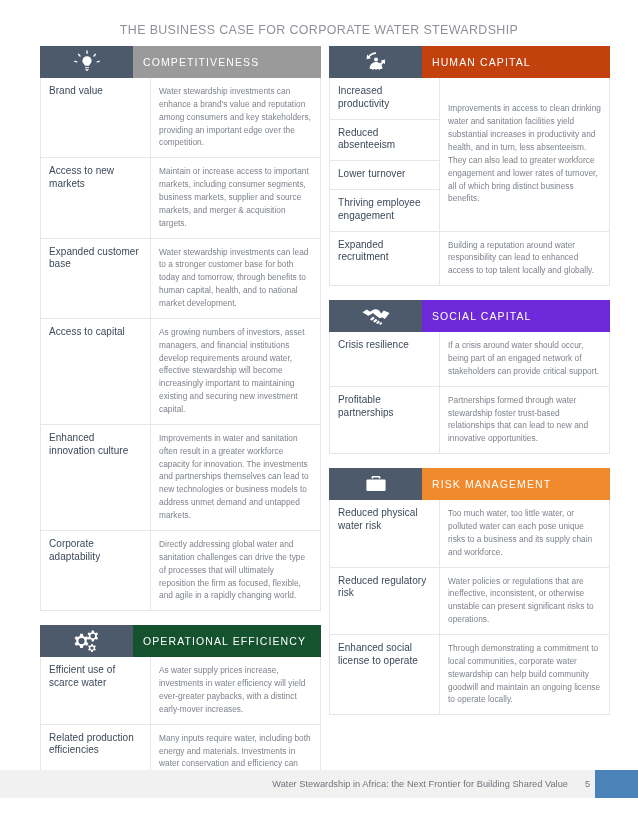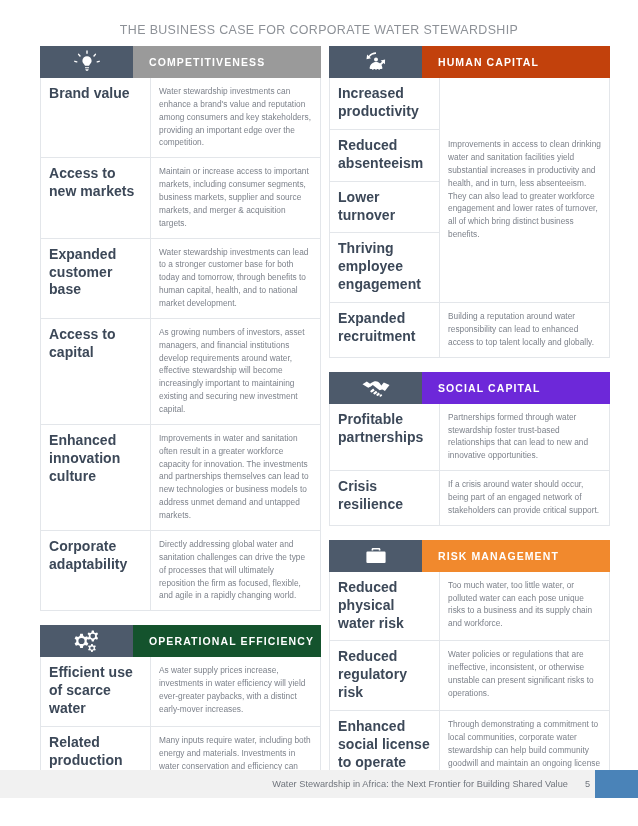--- a/index.html
+++ b/index.html
@@ -36,42 +36,42 @@
   }
   .hdr-icon{
     width:93px;flex:0 0 93px;
     background:#4d5a6b;
     display:flex;align-items:center;justify-content:center;
   }
   .hdr-icon svg{display:block;}
   .hdr-label{
     flex:1;
     display:flex;align-items:center;
-    padding-left:16px;
+    padding-left:10px;
     color:#ffffff;
     font-size:10.5px;
-    font-weight:700;
+    font-weight:400;
     letter-spacing:1.1px;
   }
   table.blk{
     width:100%;
     border-collapse:collapse;
     table-layout:fixed;
   }
   table.blk td{
     border:1px solid #e3e6ea;
     border-top:none;
     vertical-align:top;
     padding:7px 8px 8px 8px;
   }
   td.term{
     width:93px;
     font-family:"Liberation Sans Narrow","Liberation Sans",sans-serif;
-    font-size:14px;
-    font-weight:700;
+    font-size:10px;
+    font-weight:400;
     color:#3c4858;
     line-height:1.28;
     letter-spacing:.05px;
     transform-origin:left top;
     margin-top:17px;
   }
   td.desc{
     font-size:8.3px;
     color:#7d828b;
     line-height:1.55;
@@ -243,26 +243,26 @@
               <path d="M22.8 5.5l5.7 2.4-4.6 6.2-5.2-3.5z"></path>
               <path d="M12.2 11.6l-2.4 1.9c-.5.4-.6 1.1-.2 1.6.4.5 1.1.6 1.6.2l2.5-1.9zM15 13.7l-2.2 1.7c-.5.4-.6 1.1-.2 1.6.4.5 1.1.6 1.6.2l2.3-1.7zM17.7 15.6l-1.9 1.4c-.5.4-.6 1-.2 1.5.4.5 1 .6 1.5.2l1.9-1.4zM20.2 17.1l-1.3 1c-.4.3-.5.9-.2 1.3.3.4.9.5 1.3.2l1.3-1z"></path>
             </g>
           </svg>
         </div>
         <div class="hdr-label" style="background:#6d28d9">SOCIAL CAPITAL</div>
       </div>
       <table class="blk">
         <tbody>
           <tr>
+            <td class="term">Crisis resilience</td>
+            <td class="desc">If a crisis around water should occur, being part of an engaged network of stakeholders can provide critical support.</td>
+          </tr>
+          <tr>
             <td class="term">Profitable partnerships</td>
             <td class="desc">Partnerships formed through water stewardship foster trust-based relationships that can lead to new and innovative opportunities.</td>
-          </tr>
-          <tr>
-            <td class="term">Crisis resilience</td>
-            <td class="desc">If a crisis around water should occur, being part of an engaged network of stakeholders can provide critical support.</td>
           </tr>
         </tbody>
       </table>
     </div>
 
     <div class="block">
       <div class="block-header">
         <div class="hdr-icon">
           <svg width="26" height="22" viewBox="0 0 26 22">
             <g fill="#ffffff">

